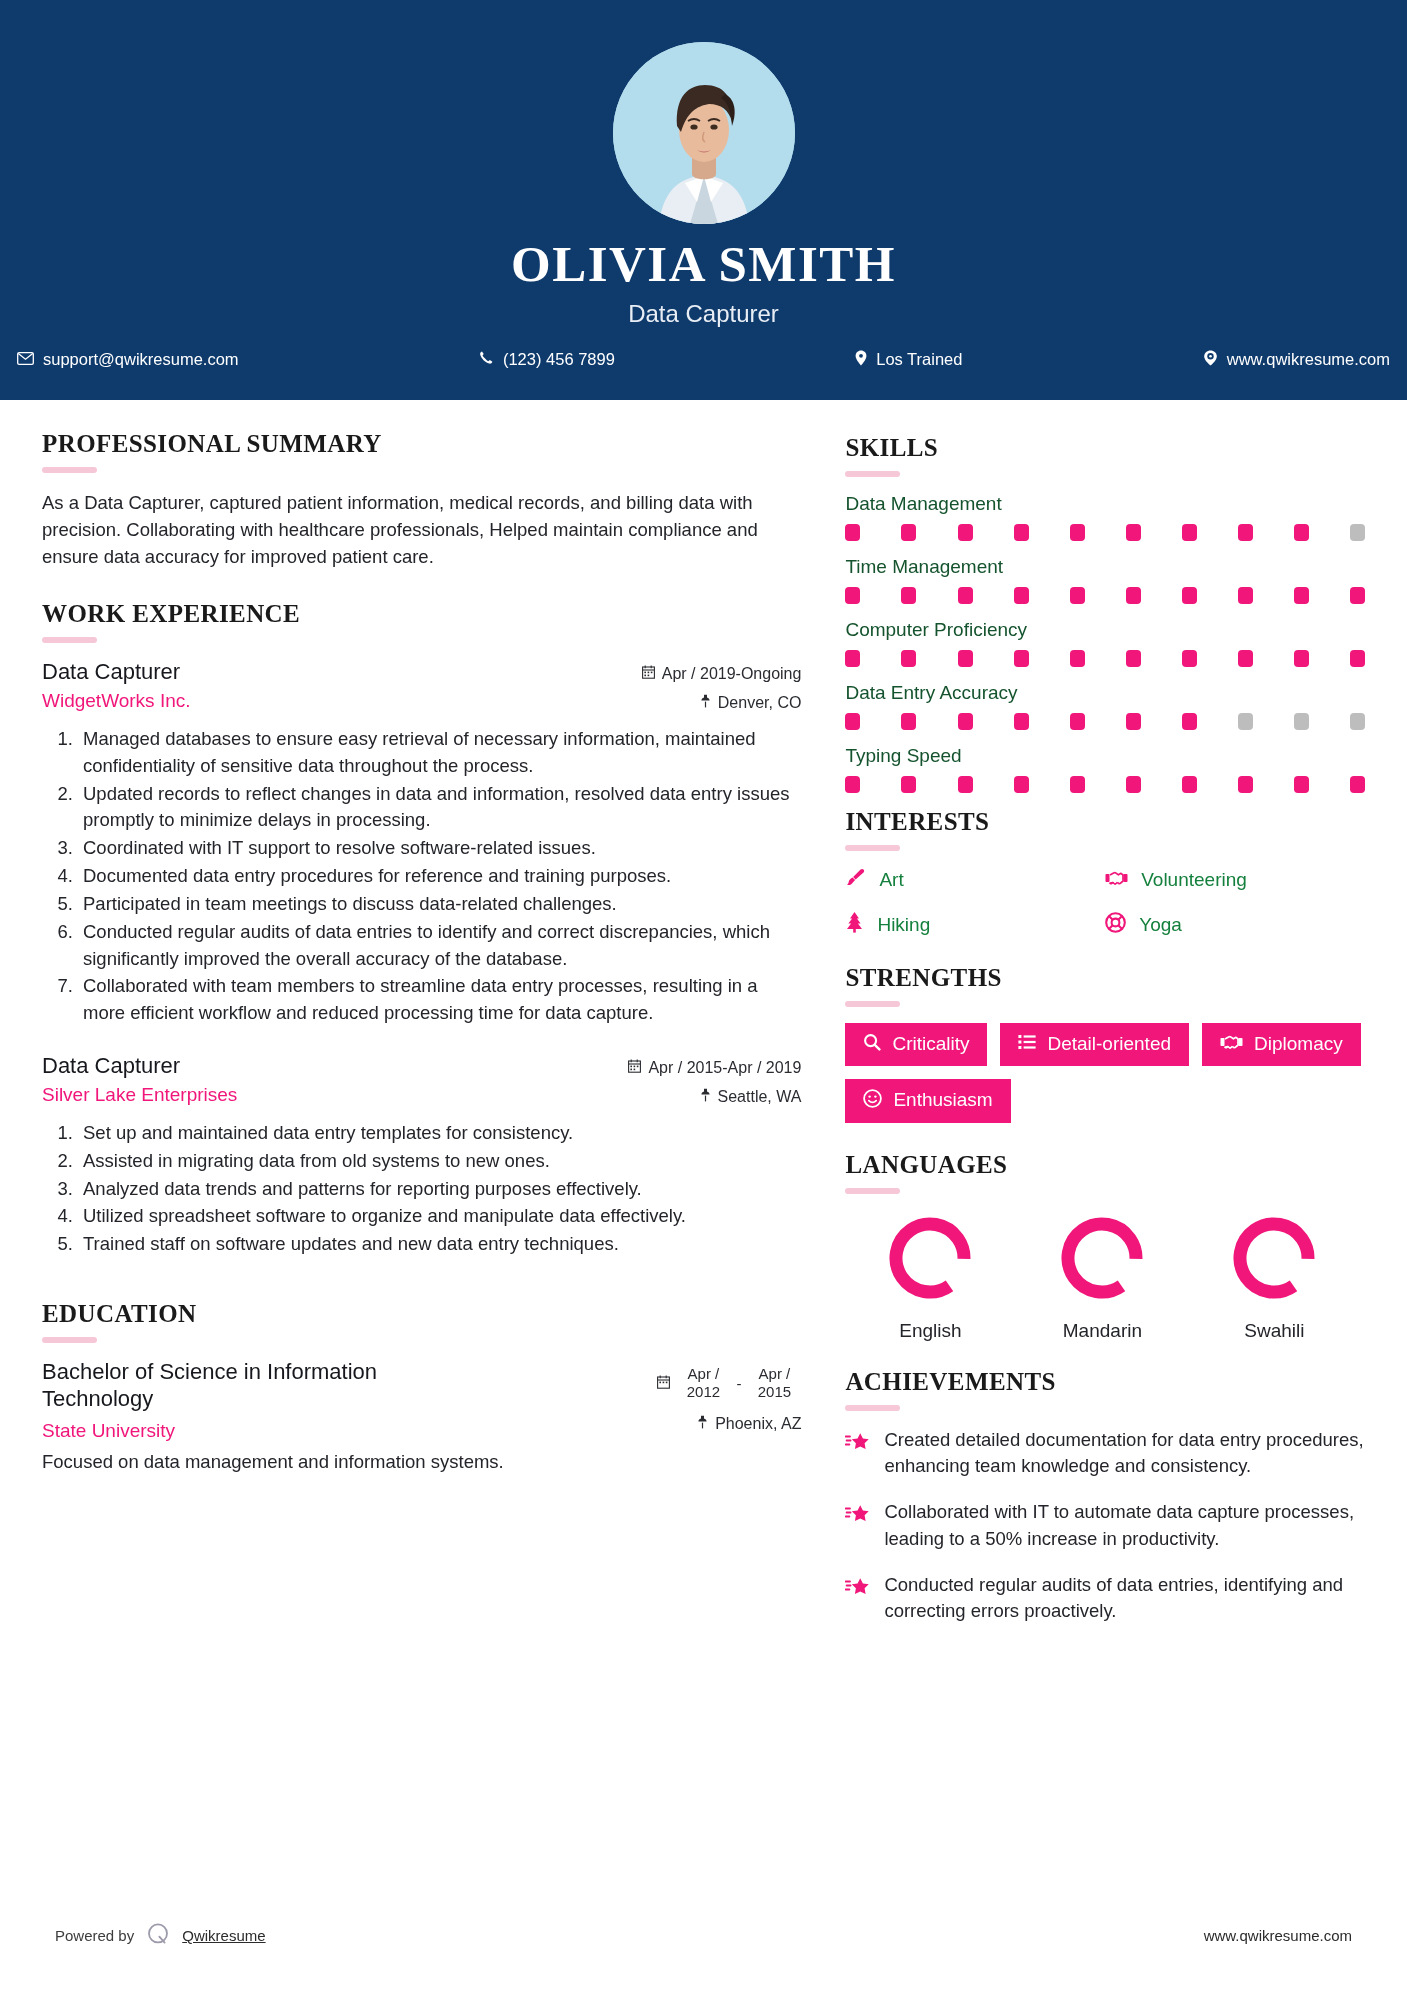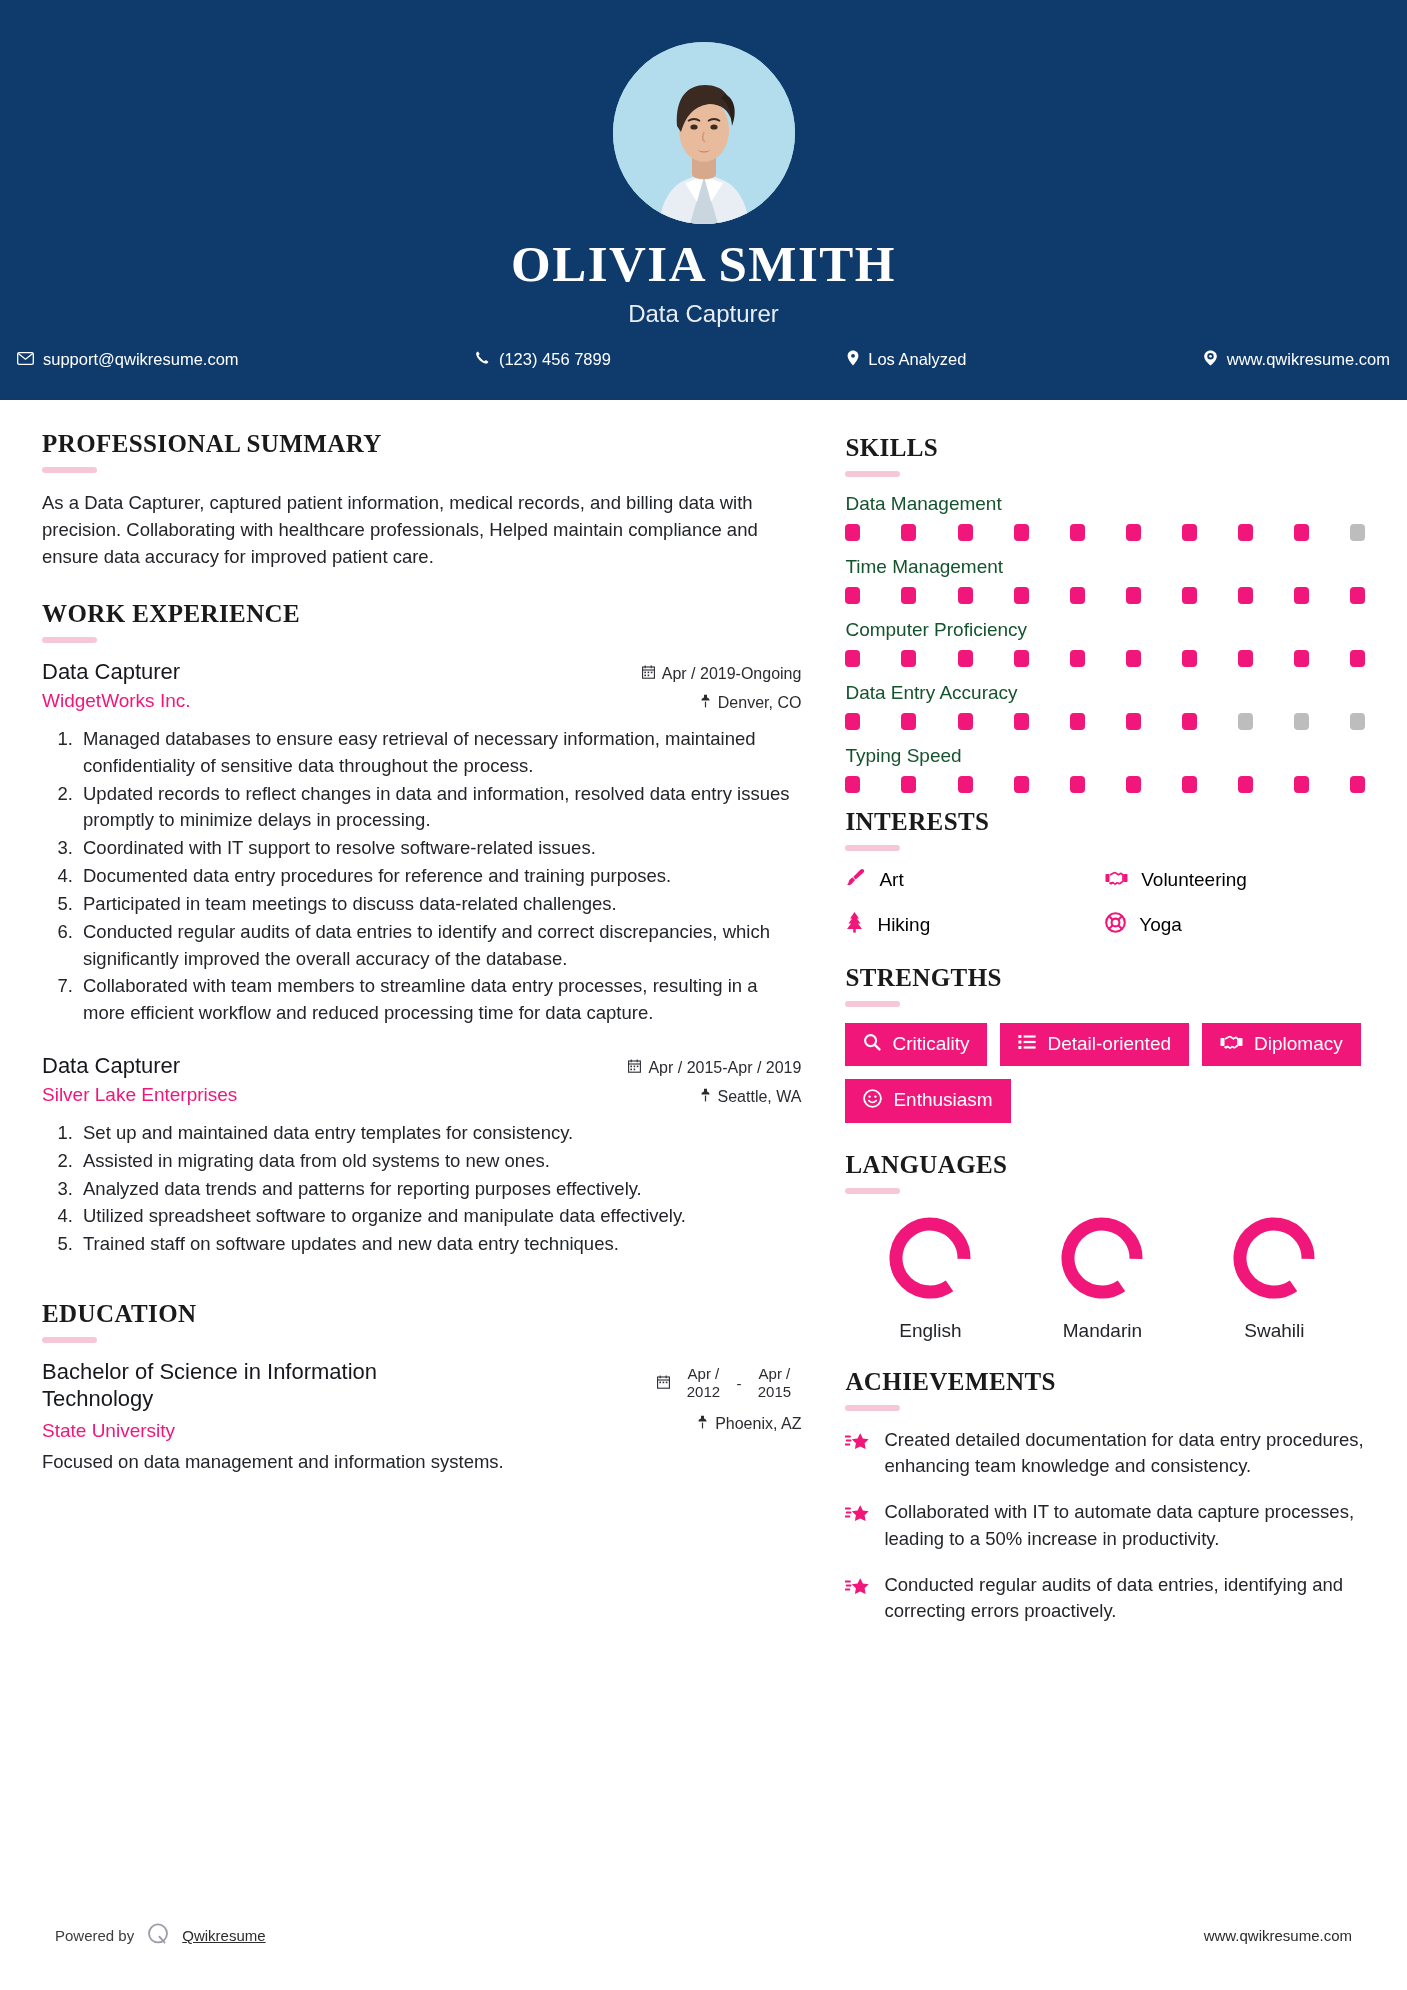--- a/index.html
+++ b/index.html
@@ -193,21 +193,21 @@
     display: grid;
     grid-template-columns: 1fr 1fr;
     row-gap: 18px;
     margin-top: 4px;
   }
   .interest-item {
     display: flex;
     align-items: center;
     gap: 13px;
     font-size: 19px;
-    color: #000000;
+    color: #15803d;
   }
 
   
   .strength-wrap {
     display: flex;
     flex-wrap: wrap;
     gap: 13px;
     margin-top: 6px;
   }
   .strength-chip {
@@ -317,21 +317,21 @@
       </span>
       <span>(123) 456 7899</span>
     </div>
     <div class="contact-item">
       <span>
         <svg width="12" height="16" viewBox="0 0 12 16">
             <path d="M6 0.6 C2.9 0.6 0.6 3 0.6 6 C0.6 9.8 6 15.4 6 15.4 C6 15.4 11.4 9.8 11.4 6 C11.4 3 9.1 0.6 6 0.6 Z" fill="#fff"></path>
             <circle cx="6" cy="5.8" r="1.9" fill="#0e3a6c"></circle>
           </svg>
       </span>
-      <span>Los Analyzed</span>
+      <span>Los Trained</span>
     </div>
     <div class="contact-item">
       <span>
         <svg width="15" height="16" viewBox="0 0 15 16">
             <path d="M7.5 0.6 C4 0.6 1.2 3.2 1.2 6.4 C1.2 10.6 7.5 15.4 7.5 15.4 C7.5 15.4 13.8 10.6 13.8 6.4 C13.8 3.2 11 0.6 7.5 0.6 Z" fill="#fff"></path>
             <circle cx="7.5" cy="6.3" r="3.2" fill="#0e3a6c"></circle>
             <circle cx="7.5" cy="6.3" r="1.3" fill="#fff"></circle>
           </svg>
       </span>
       <span>www.qwikresume.com</span>

